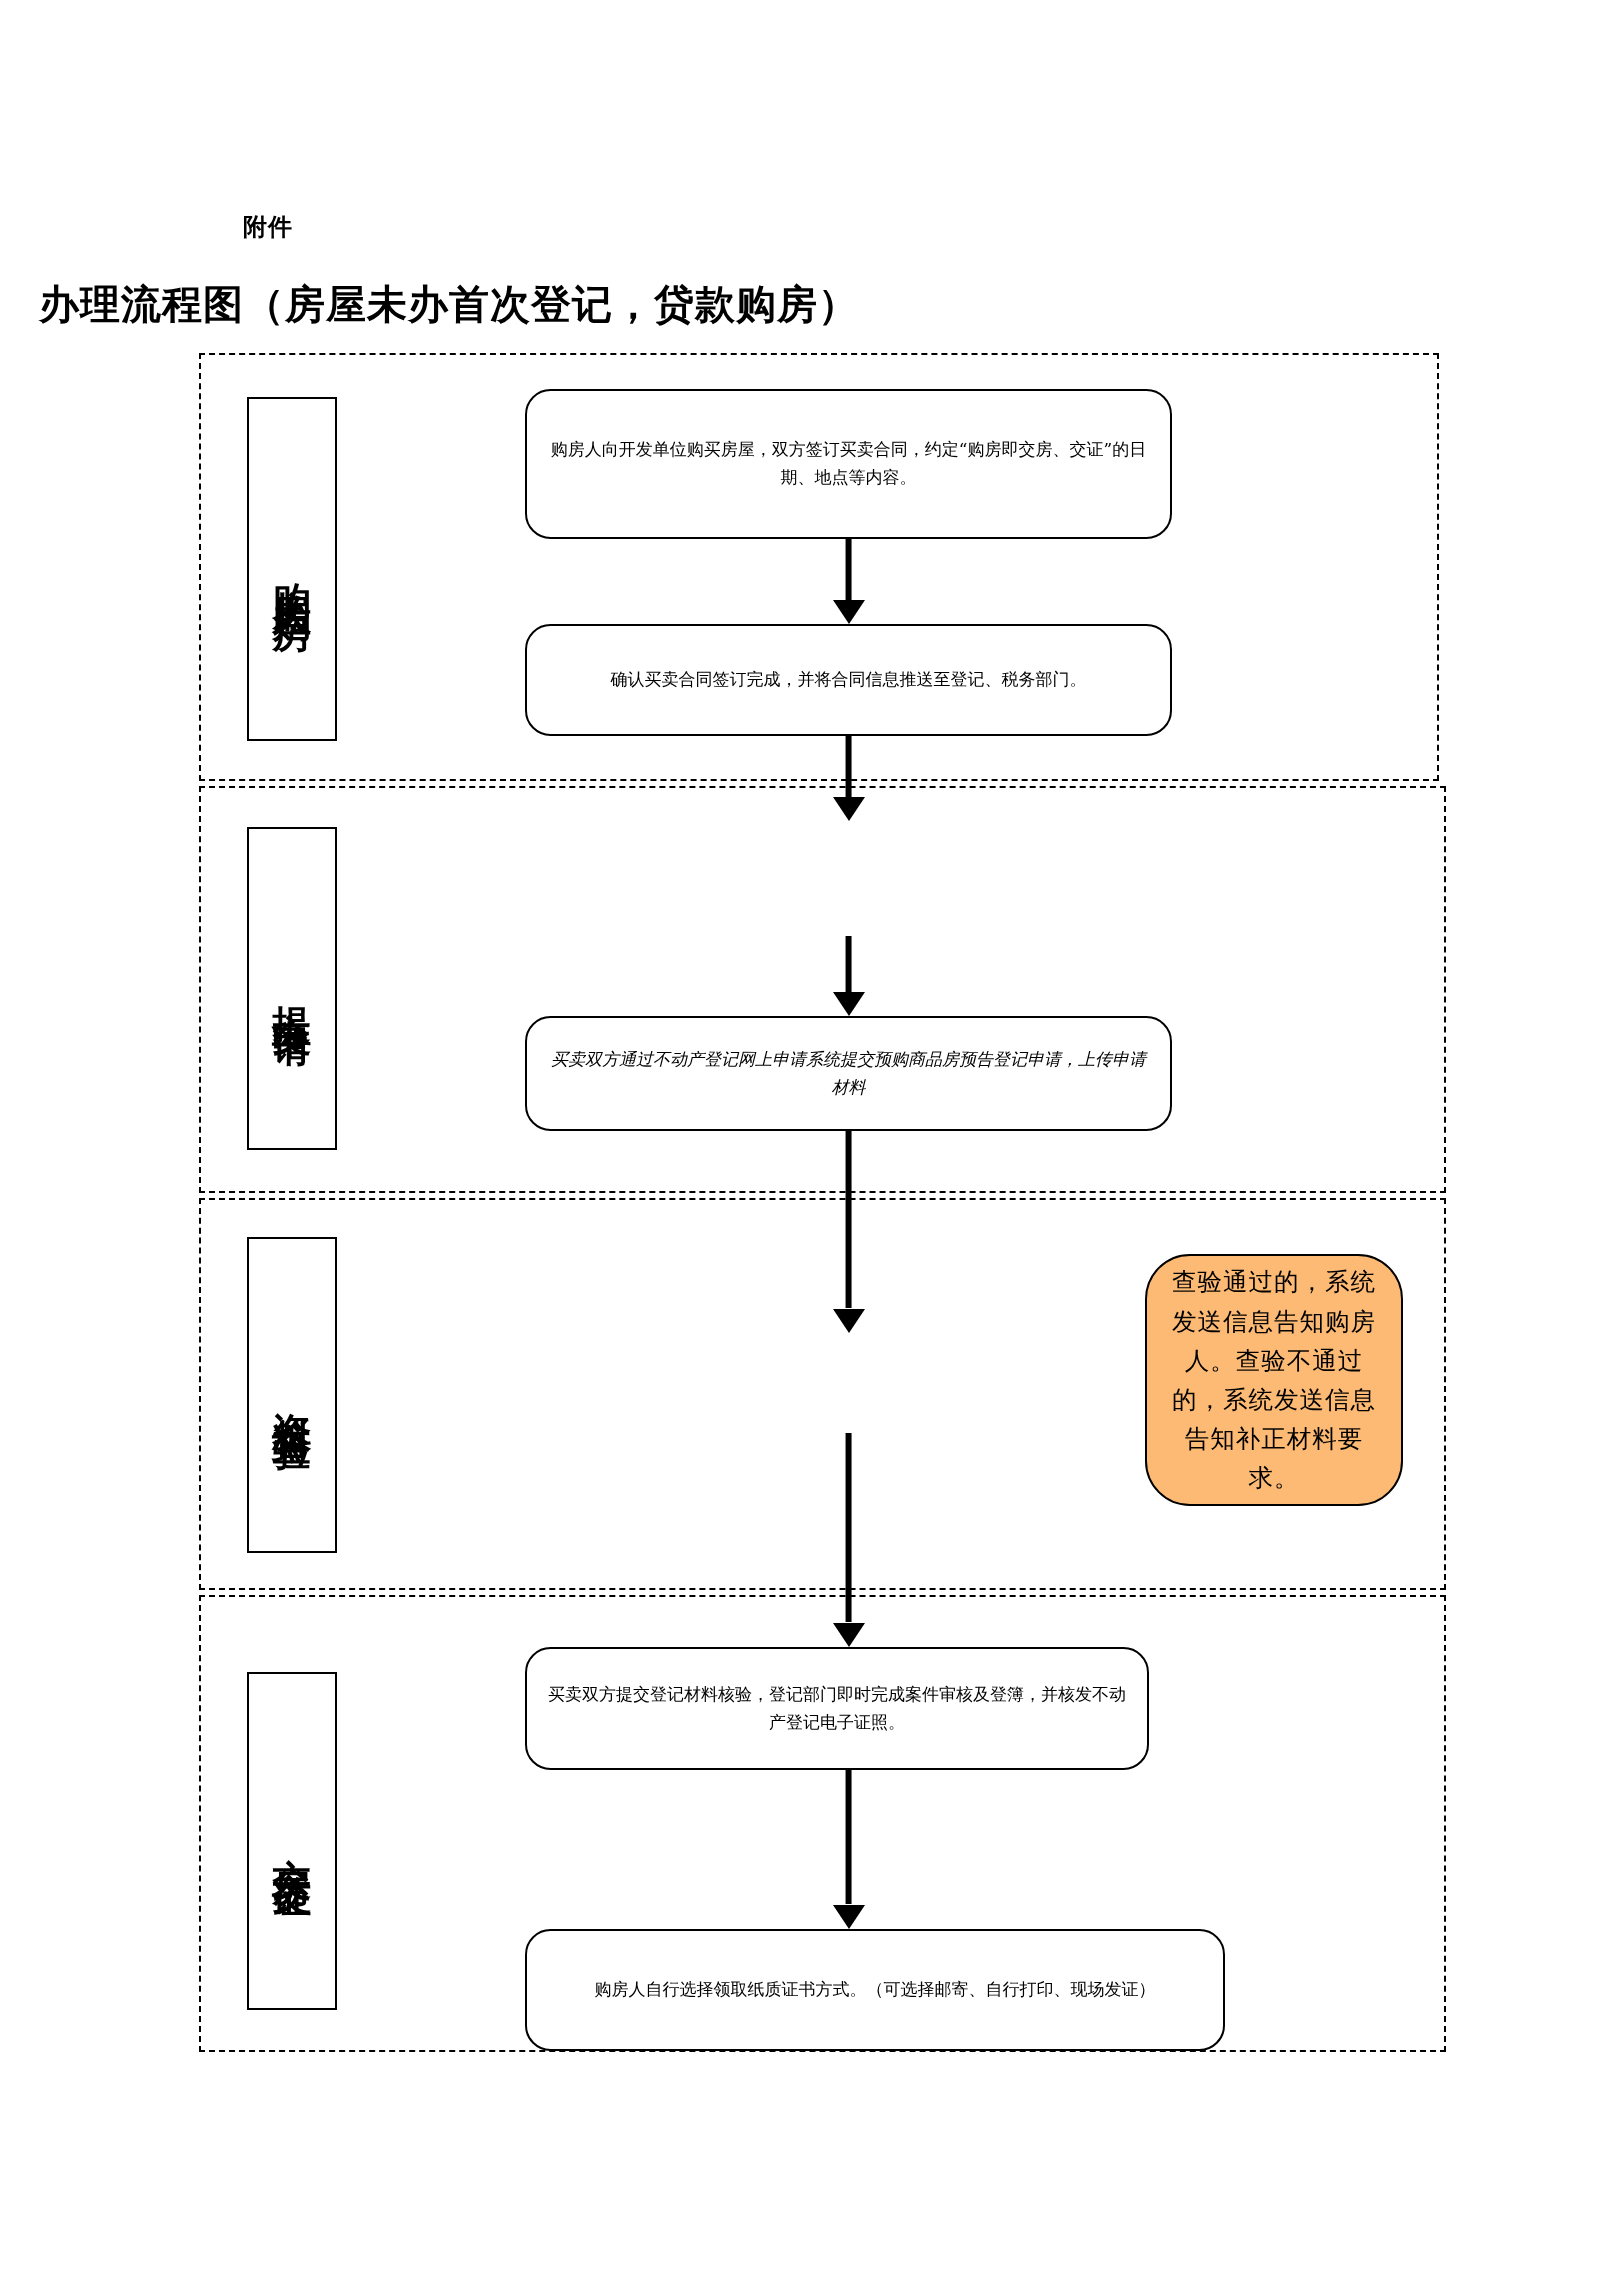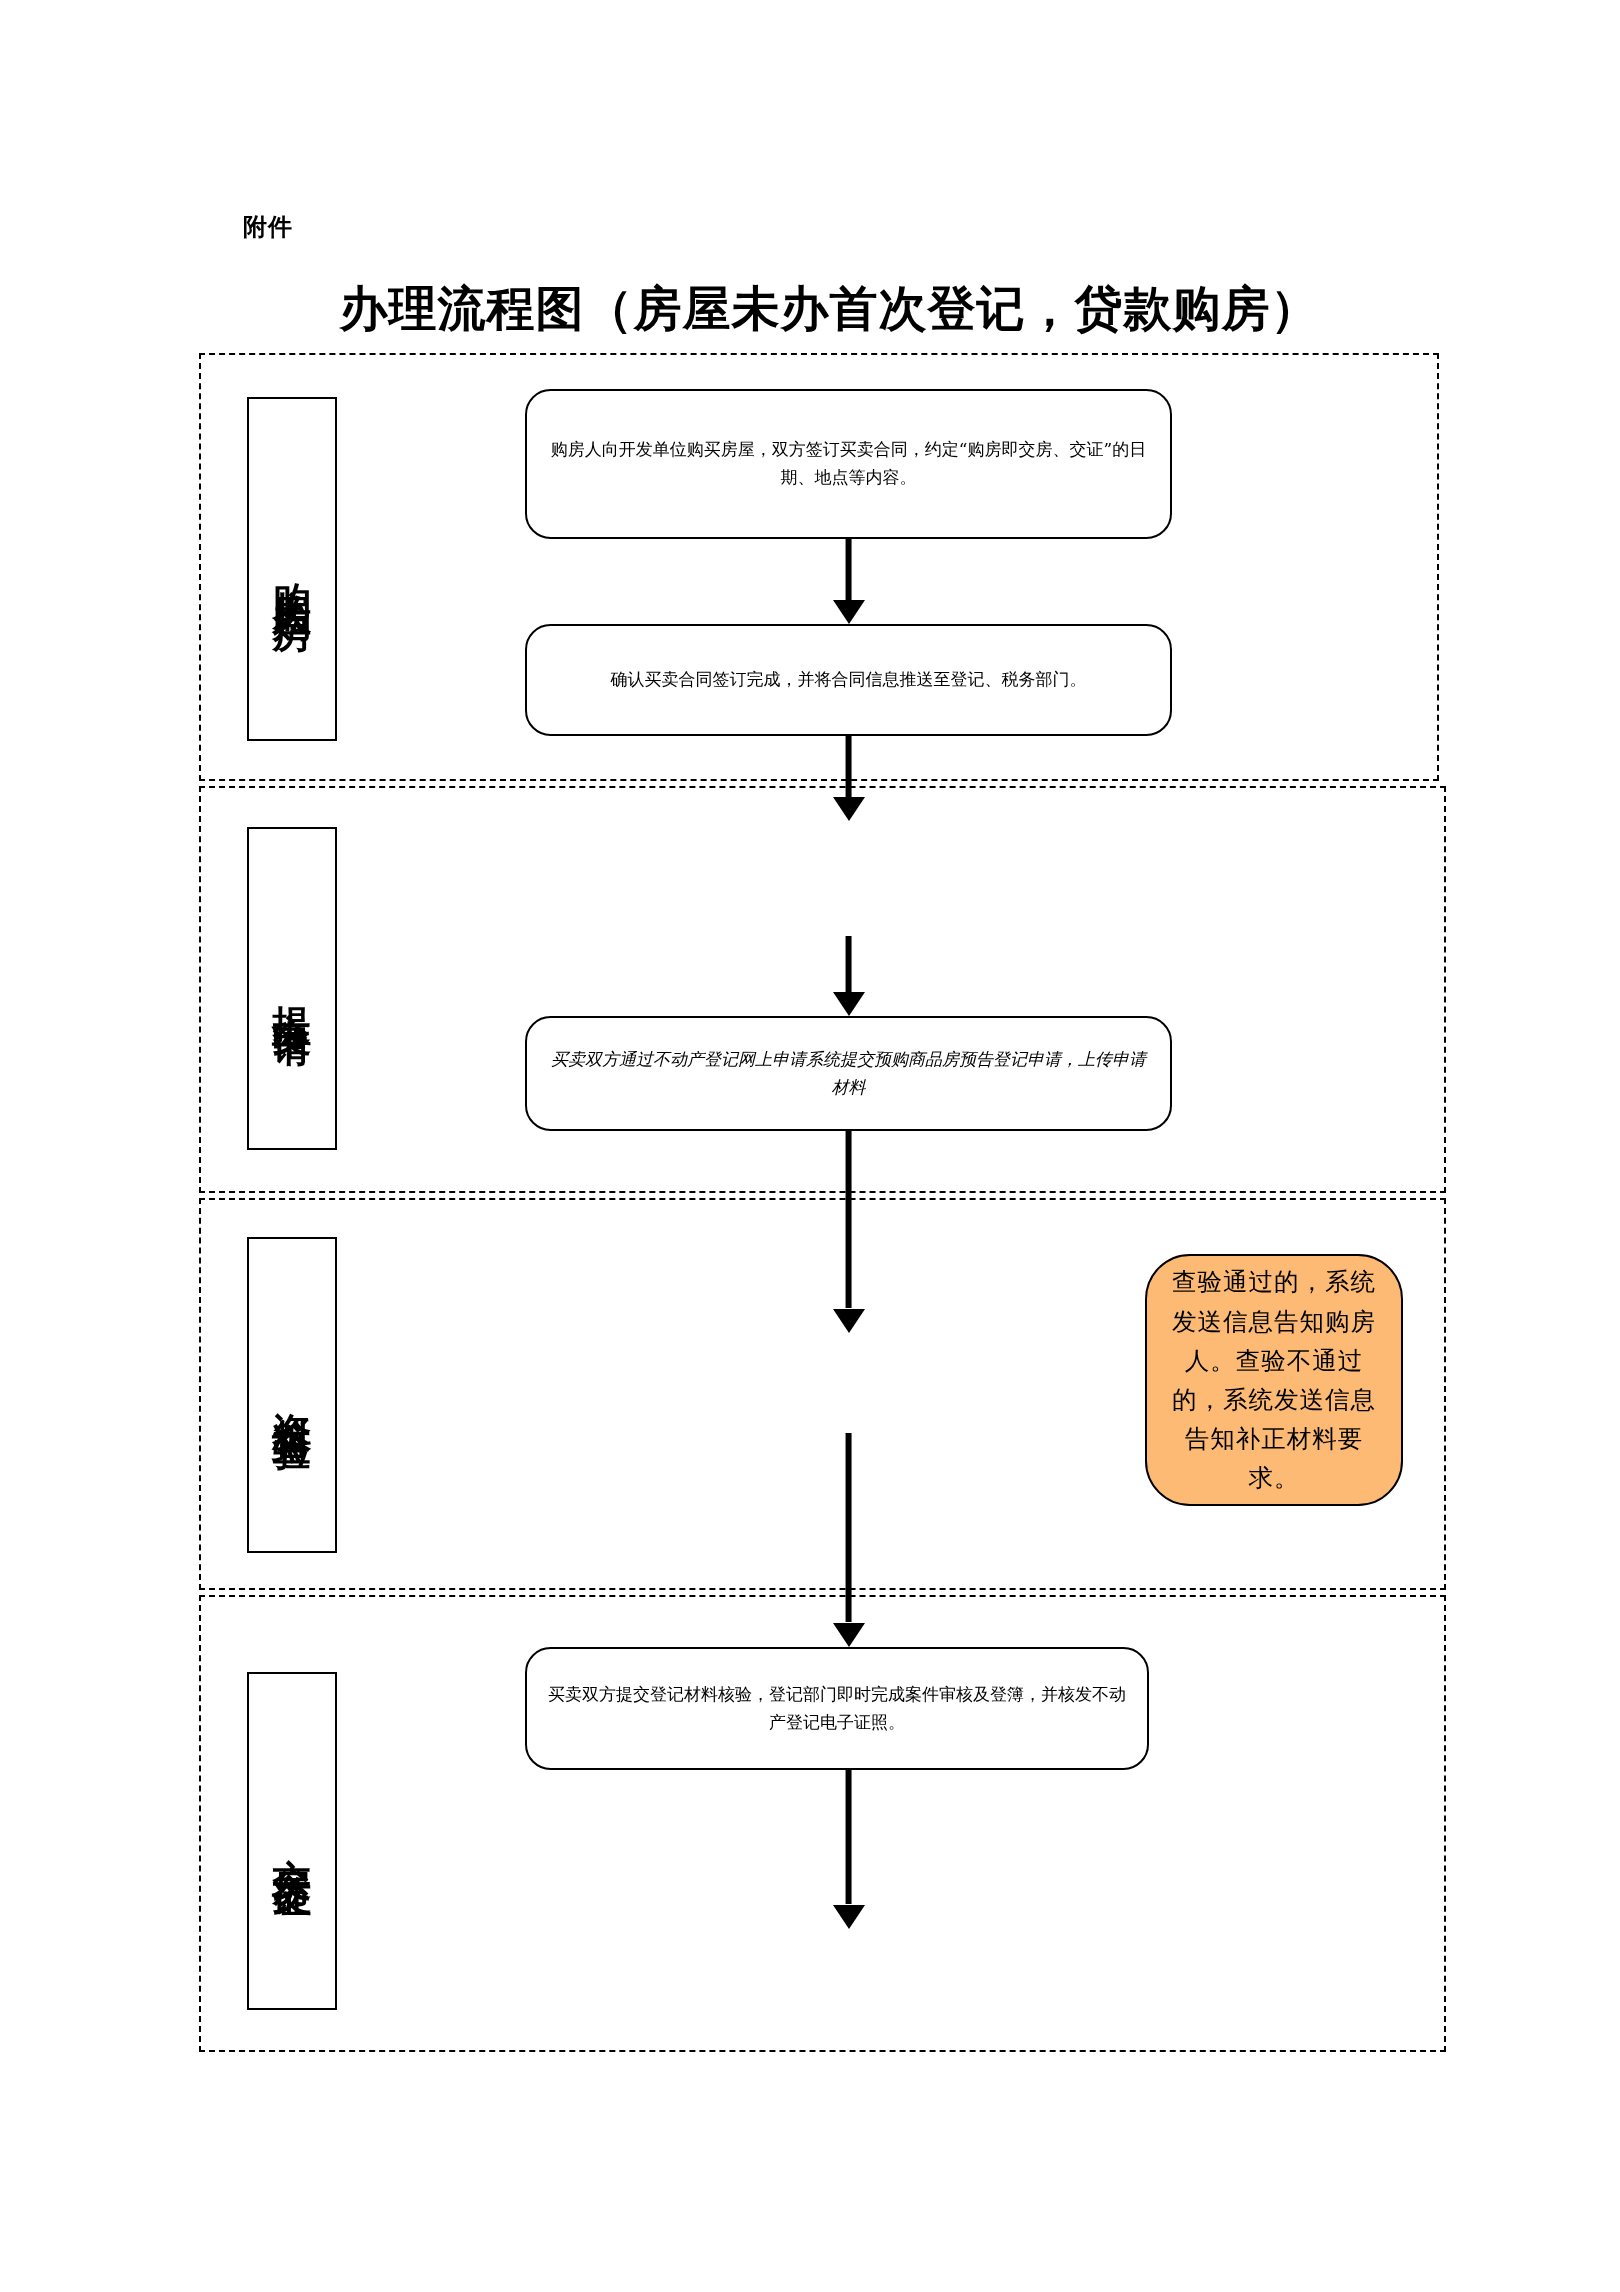--- a/index.html
+++ b/index.html
@@ -30,22 +30,22 @@
     font-weight: 700;
     letter-spacing: 1px;
     font-family: "DejaVu Sans", "Liberation Sans", sans-serif;
   }
 
   .doc-title {
     position: absolute;
     left: 0;
     right: 0;
     top: 277px;
-    text-align: center;
-    font-size: 48px;
+    text-align: left;
+    font-size: 40px;
     font-weight: 700;
     letter-spacing: 1px;
     font-family: "DejaVu Serif", "Liberation Serif", serif;
     white-space: nowrap;
     padding-left: 39px;
   }
 
   
   .stage {
     position: absolute;
@@ -227,15 +227,16 @@
     <span>交房交证</span>
   </div>
 
   <div class="proc box-6">买卖双方提交登记材料核验，登记部门即时完成案件审核及登簿，并核发不动产登记电子证照。</div>
 
   <div class="conn arrow-f">
     <div class="shaft" style="height:135px"></div>
     <div class="head"></div>
   </div>
 
+  <div class="proc box-7">购房人自行选择领取纸质证书方式。（可选择邮寄、自行打印、现场发证）</div>
 
 </div>
 
 
 </body></html>

